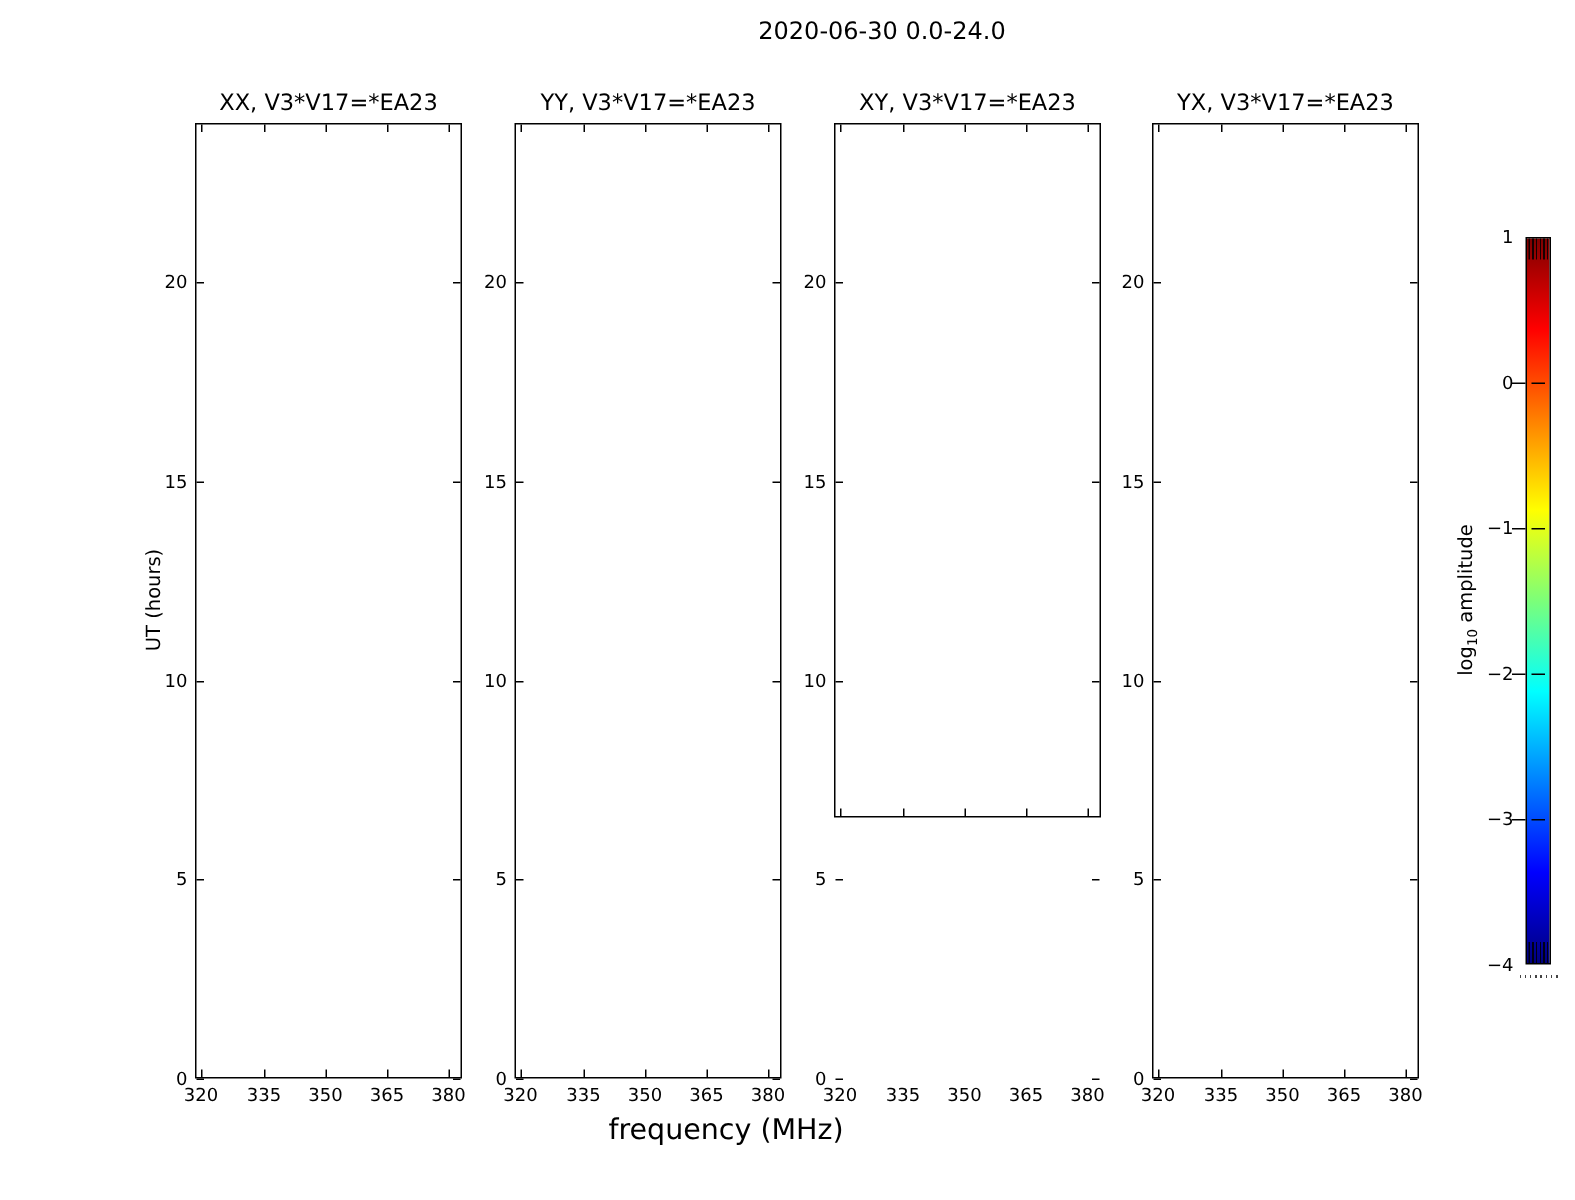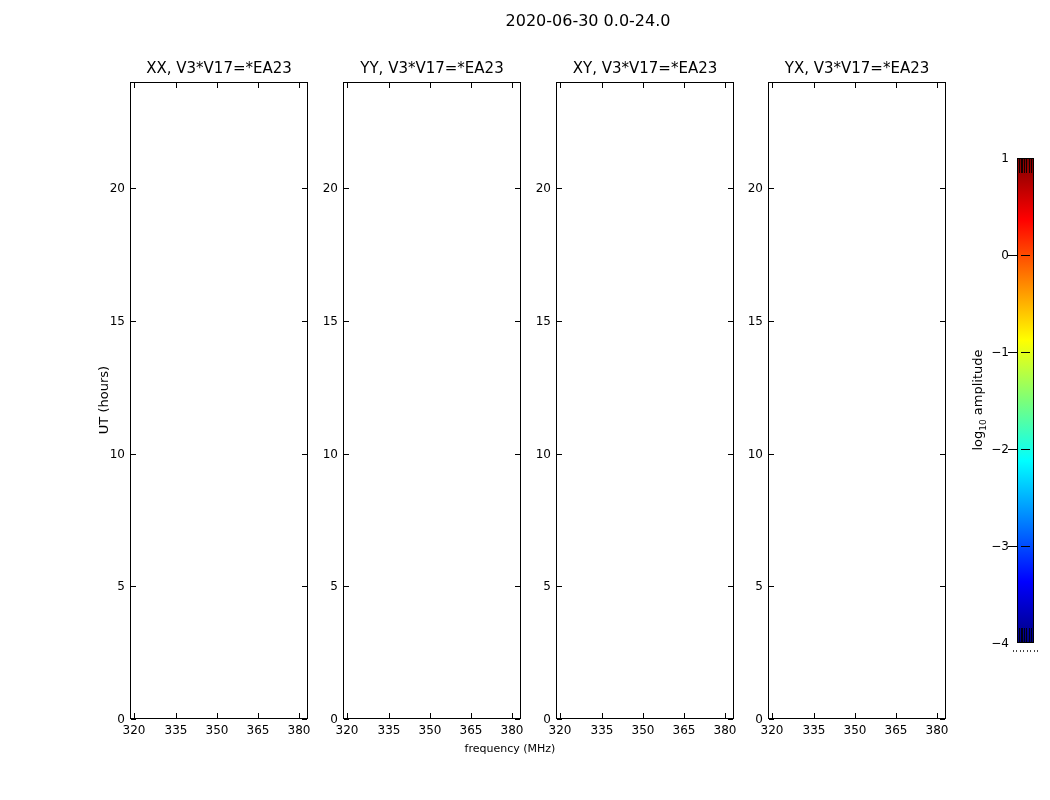--- a/index.html
+++ b/index.html
@@ -7,21 +7,21 @@
     position:relative;width:1050px;height:800px;background:#fff;
     font-family:"DejaVu Sans", sans-serif;color:#000;overflow:hidden;
   }
   .abs{position:absolute;}
   .fig-title{
     position:absolute;left:588px;top:11px;transform:translateX(-50%);
     font-size:16px;white-space:nowrap;
   }
   .x-axis-label{
     position:absolute;left:484px;top:742px;transform:translateX(-50%);
-    font-size:11px;white-space:nowrap;margin-left:26px;
+    font-size:19px;white-space:nowrap;
   }
   .y-axis-label{
     position:absolute;left:103px;top:400px;
     transform:translate(-50%,-50%) rotate(-90deg);
     font-size:13px;white-space:nowrap;
   }
   .panel{position:absolute;}
   .frame{
     position:absolute;left:0;top:0;right:0;bottom:0;
     border:1px solid #000;background:#fff;box-sizing:border-box;
@@ -133,21 +133,21 @@
         <div class="tick" style="top: 372px; left: 1px; width: 5px; height: 1px;"></div>
         <div class="tick" style="top: 372px; right: 1px; width: 5px; height: 1px;"></div>
         <div class="yticklab" style="left: -55px; top: 365px;">10</div>
         <div class="tick" style="top: 239px; left: 1px; width: 5px; height: 1px;"></div>
         <div class="tick" style="top: 239px; right: 1px; width: 5px; height: 1px;"></div>
         <div class="yticklab" style="left: -55px; top: 232px;">15</div>
         <div class="tick" style="top: 106px; left: 1px; width: 5px; height: 1px;"></div>
         <div class="tick" style="top: 106px; right: 1px; width: 5px; height: 1px;"></div>
         <div class="yticklab" style="left: -55px; top: 99px;">20</div>
       </div>
-      <div class="panel" style="left: 556px; top: 82px; width: 178px; height: 637px;">
+      <div class="panel" style="left: 556px; top: 82px; width: 178px; height: 463px;">
         <div class="frame"></div>
         <div class="ptitle">XY, V3*V17=*EA23</div>
         <div class="tick" style="left: 4px; bottom: 1px; width: 1px; height: 5px;"></div>
         <div class="tick" style="left: 4px; top: 1px; width: 1px; height: 5px;"></div>
         <div class="xticklab" style="left: 4px; top: 641px;">320</div>
         <div class="tick" style="left: 46px; bottom: 1px; width: 1px; height: 5px;"></div>
         <div class="tick" style="left: 46px; top: 1px; width: 1px; height: 5px;"></div>
         <div class="xticklab" style="left: 46px; top: 641px;">335</div>
         <div class="tick" style="left: 87px; bottom: 1px; width: 1px; height: 5px;"></div>
         <div class="tick" style="left: 87px; top: 1px; width: 1px; height: 5px;"></div>

